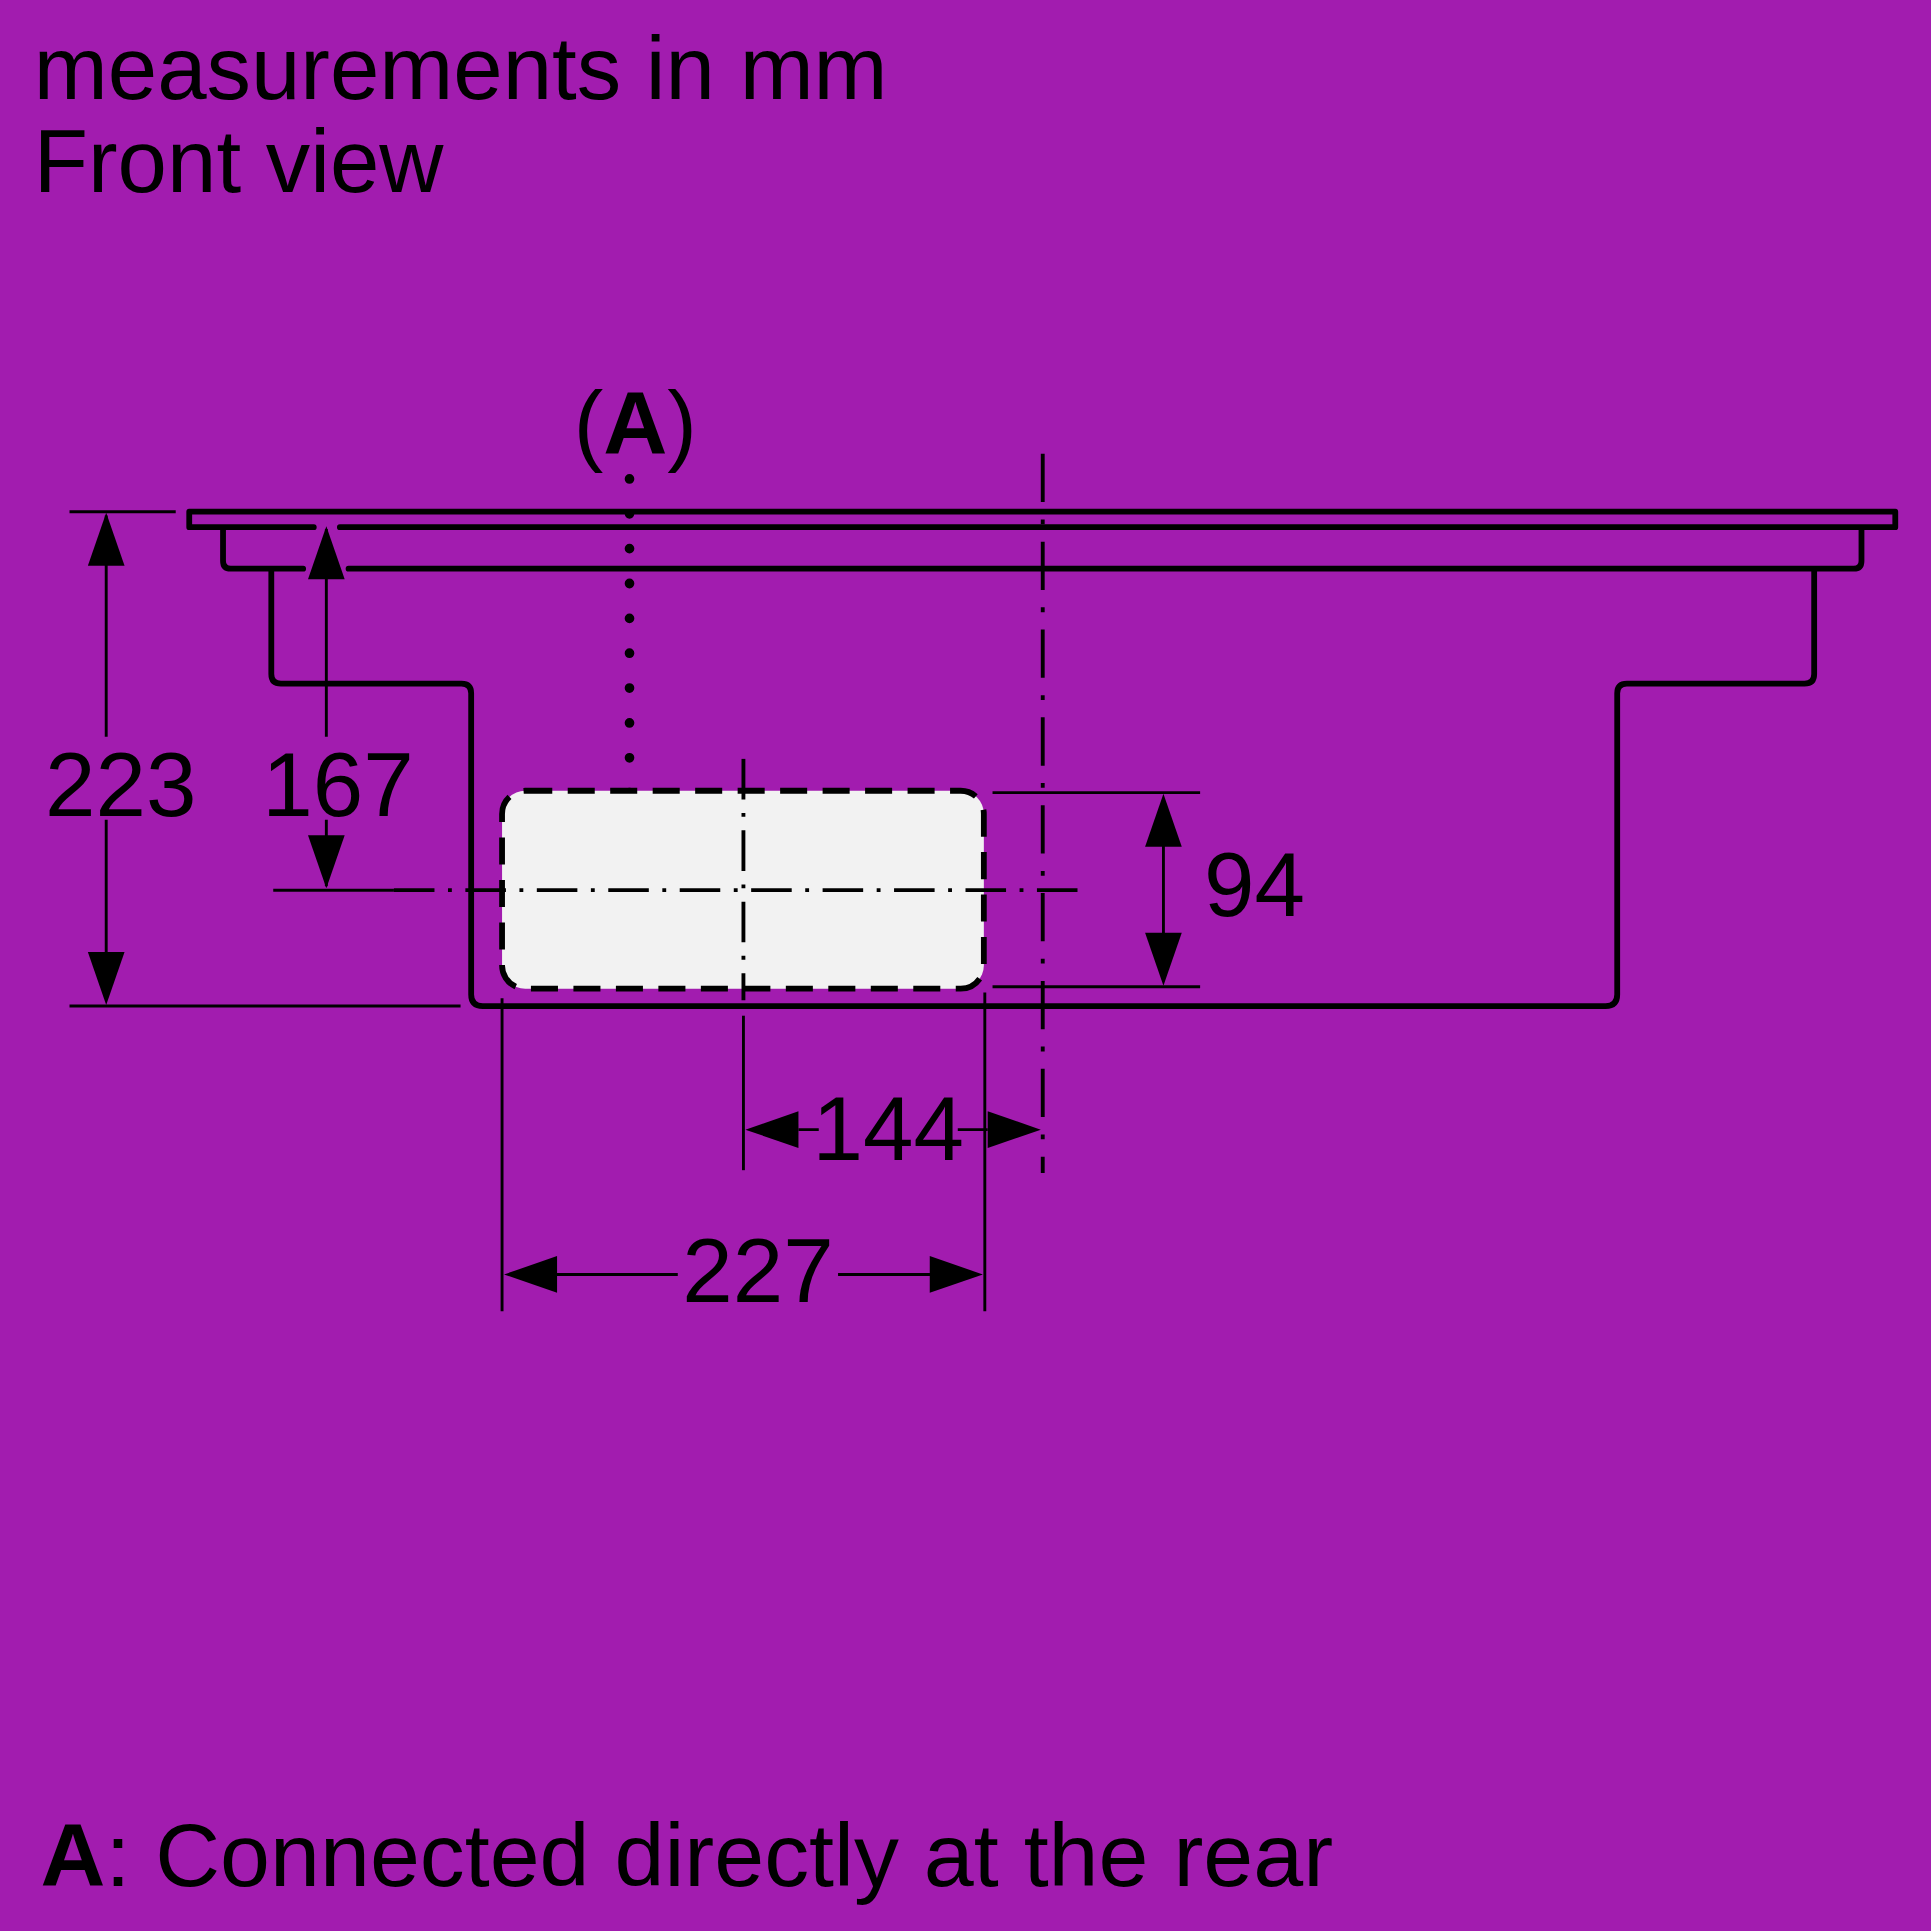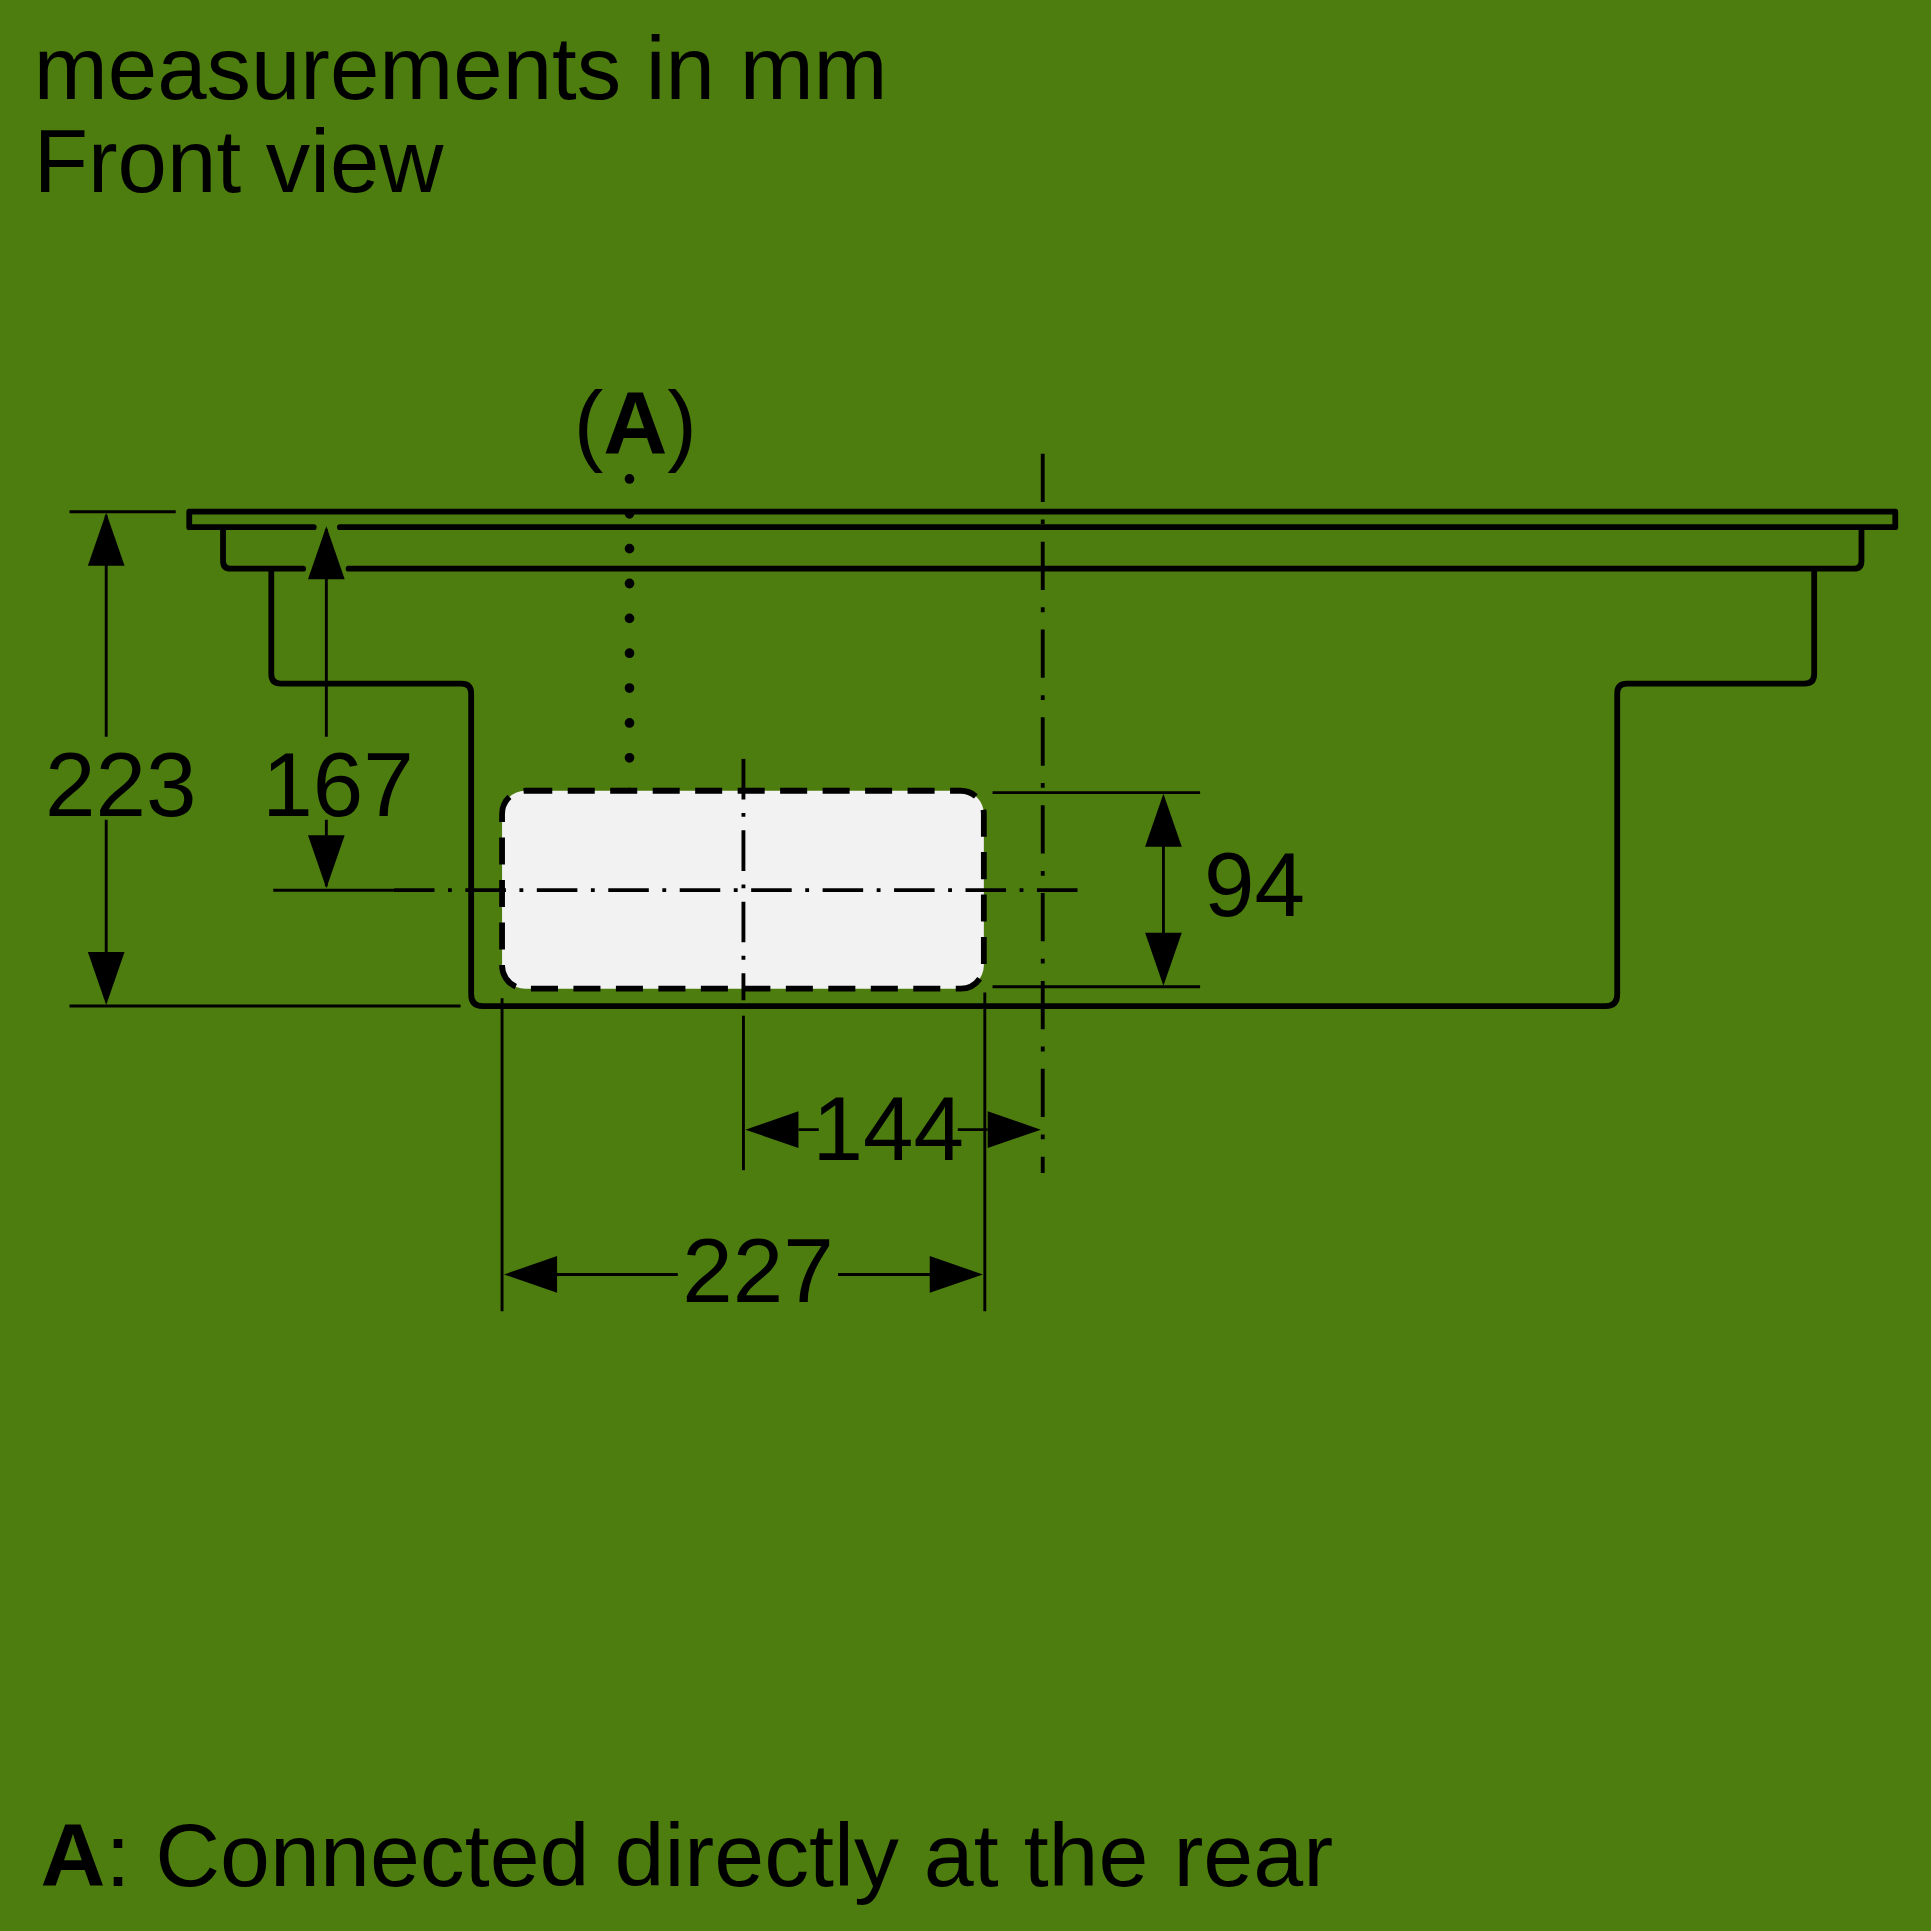--- a/index.html
+++ b/index.html
@@ -1,16 +1,16 @@
 <!DOCTYPE html>
 <html><head>
 <meta charset="utf-8">
 <style>
   html,body{margin:0;padding:0;background:#ffffff;}
-  .stage{width:1931px;height:1931px;position:relative;background:#4d7c0f;}
+  .stage{width:1931px;height:1931px;position:relative;background:#a21caf;}
   svg{display:block;width:1931px;height:1931px;}
   text{font-family:"Liberation Sans", sans-serif;fill:#000000;}
   .outline{fill:none;stroke:#000000;stroke-width:6;stroke-linejoin:round;stroke-linecap:round;}
   .thin{fill:none;stroke:#000000;stroke-width:3;stroke-linecap:butt;}
   .arrow{fill:#000000;stroke:none;}
   .dashrect{stroke:#000000;stroke-width:6;stroke-dasharray:28 16;}
   .cline{fill:none;stroke:#000000;stroke-width:4;}
   .dim-label{font-size:94px;}
   .hdr{font-size:92px;}
   .note{font-size:93px;}

